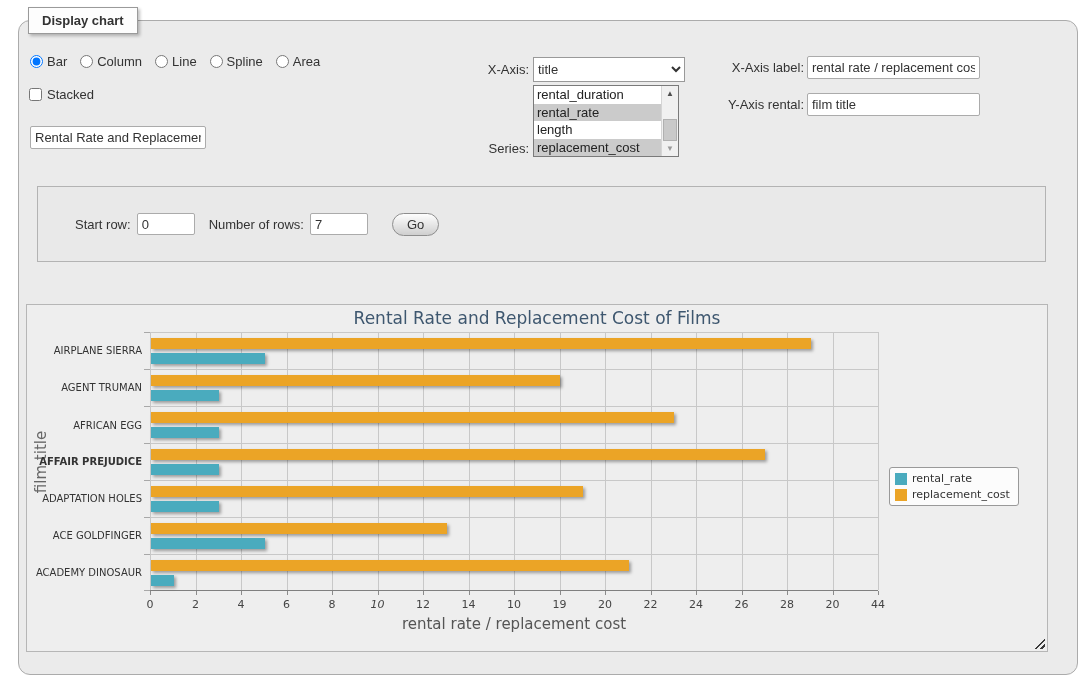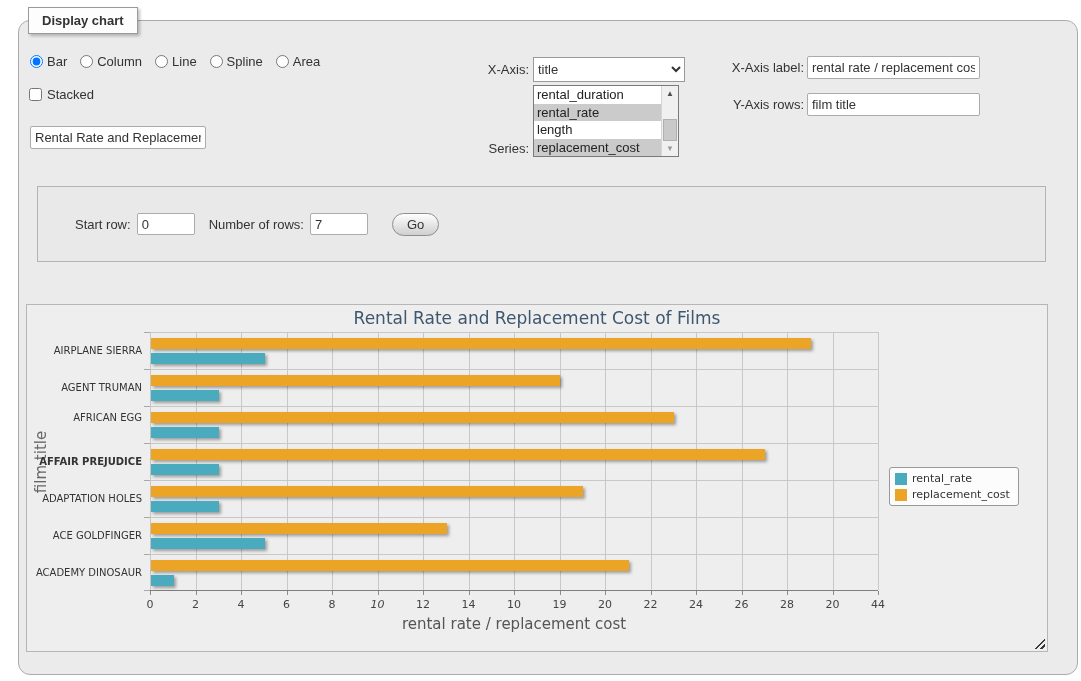--- a/index.html
+++ b/index.html
@@ -146,38 +146,38 @@
         <div class="sb-track">
           <div class="sb-thumb"></div>
         </div>
         <div class="sb-btn down">▼</div>
       </div>
     </div>
 
     <div class="caption xlabel-caption">X-Axis label:</div>
     <input type="text" class="xlabel-input" value="rental rate / replacement cost" style="">
 
-    <div class="caption ylabel-caption">Y-Axis rows:</div>
+    <div class="caption ylabel-caption">Y-Axis rental:</div>
     <input type="text" class="ylabel-input" value="film title" style="">
 
     <div class="rows-panel">
       <span>Start row:</span>
       <input type="text" class="fld" value="0" style="">
       <span class="lbl2">Number of rows:</span>
       <input type="text" class="fld" value="7" style="">
       <button class="go-btn">Go</button>
     </div>
 
     <div class="chart-panel" id="chart-panel">
       <div class="chart-title">Rental Rate and Replacement Cost of Films</div>
       <div class="yaxis-title">film title</div>
       <div class="cat-labels" id="cat-labels">
           <div class="cat-label" style="top: 13px;">AIRPLANE SIERRA</div>
           <div class="cat-label" style="top: 50px;">AGENT TRUMAN</div>
-          <div class="cat-label" style="top: 80px;">AFRICAN EGG</div>
+          <div class="cat-label" style="top: 88px;">AFRICAN EGG</div>
           <div class="cat-label" style="top: 124px; font-weight: bold;">AFFAIR PREJUDICE</div>
           <div class="cat-label" style="top: 161px;">ADAPTATION HOLES</div>
           <div class="cat-label" style="top: 198px;">ACE GOLDFINGER</div>
           <div class="cat-label" style="top: 235px;">ACADEMY DINOSAUR</div>
         </div>
       <div class="plot" id="plot">
           <div class="vline" style="left: 0%;"></div>
           <div class="x-tick" style="left: 0%;"></div>
           <div class="vline" style="left: 6.25%;"></div>
           <div class="x-tick" style="left: 6.25%;"></div>

